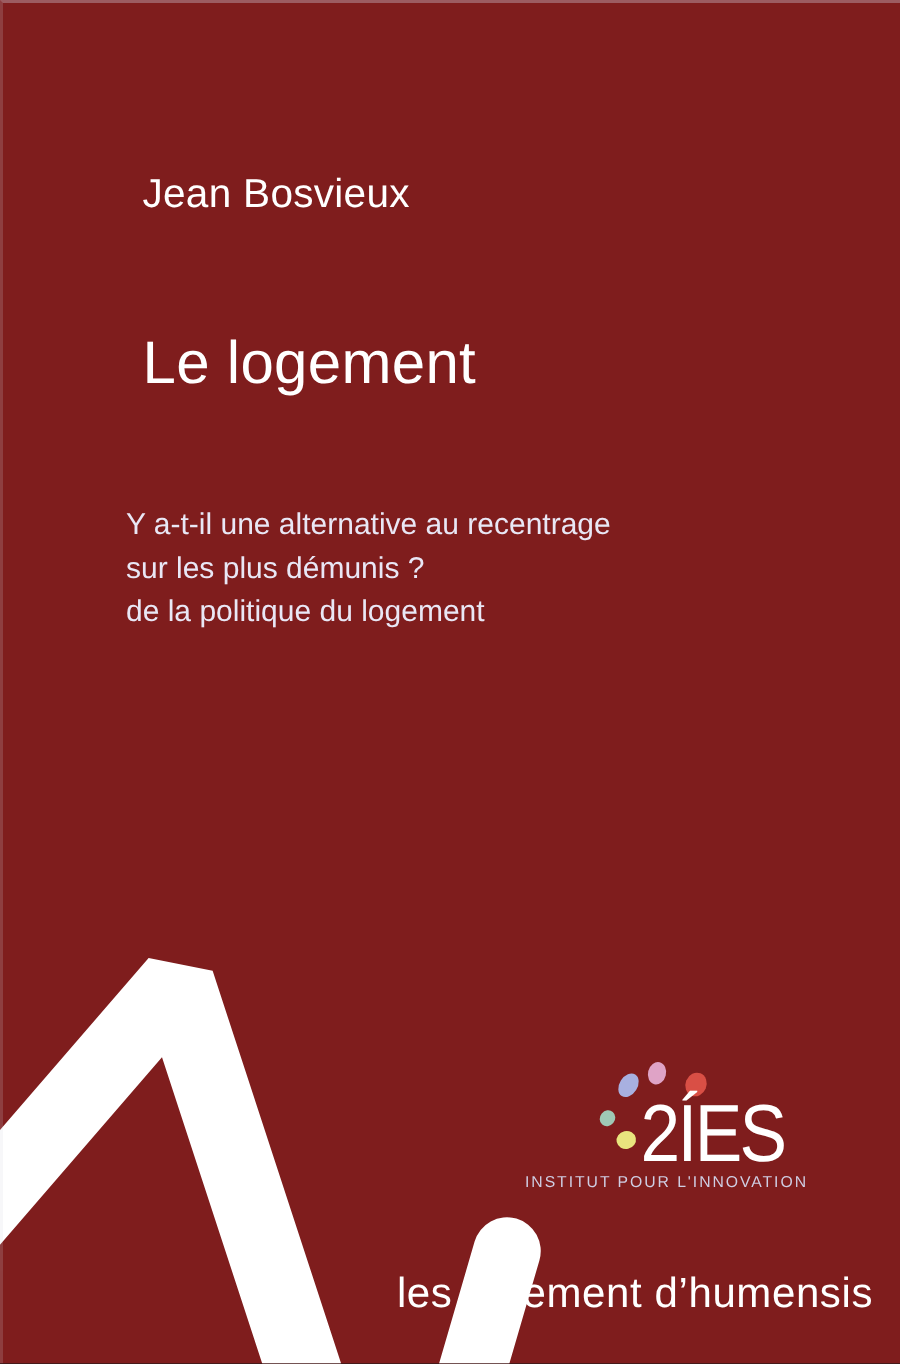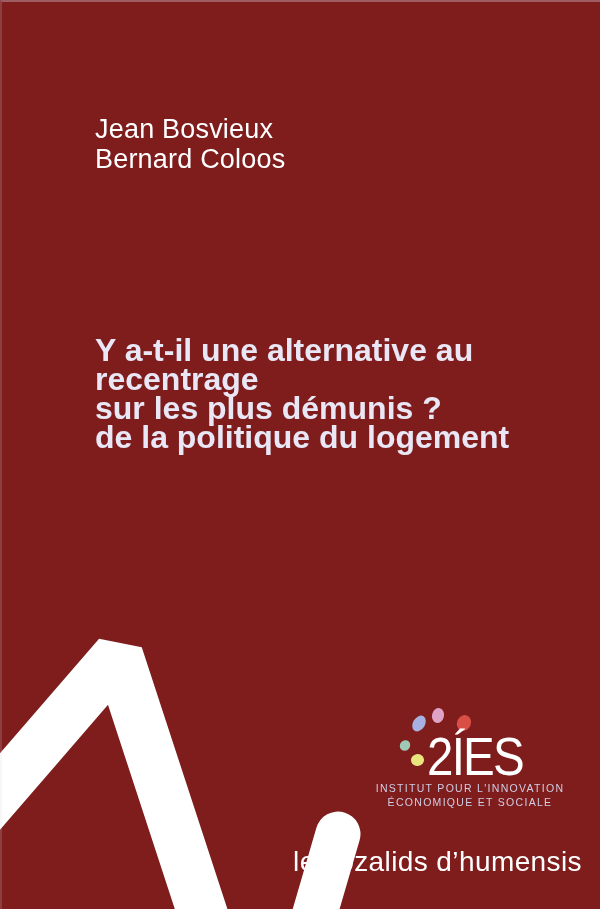--- a/index.html
+++ b/index.html
@@ -36,26 +36,26 @@
     left: 95px;
     top: 219px;
     color: #ffffff;
     font-size: 40px;
     line-height: 47px;
     font-weight: 400;
     letter-spacing: 0.2px;
   }
   .subtitle {
     position: absolute;
-    left: 95px;
+    left: 84px;
     top: 336px;
     color: #e9e7f5;
-    font-size: 32px;
+    font-size: 20px;
     line-height: 29px;
-    font-weight: 700;
+    font-weight: 400;
   }
   .zigzag {
     position: absolute;
     left: 0; top: 0;
     width: 600px; height: 909px;
     pointer-events: none;
   }
   
   .logo-dot {
     position: absolute;
@@ -77,21 +77,21 @@
     letter-spacing: -2px;
     transform: scaleX(0.88);
     transform-origin: left top;
     white-space: nowrap;
   }
   .institute {
     position: absolute;
     left: 350px;
     top: 782px;
     width: 240px;
-    text-align: center;
+    text-align: left;
     color: #cfcee3;
     font-size: 10.5px;
     line-height: 13.5px;
     letter-spacing: 1.3px;
     font-weight: 400;
     white-space: nowrap;
   }
   .publisher {
     position: absolute;
     right: 18px;
@@ -108,40 +108,39 @@
 
 <div class="cover" style="background-color: #7f1d1d;">
 
   <svg class="zigzag" viewBox="0 0 600 909" xmlns="http://www.w3.org/2000/svg" aria-hidden="true">
     <path d="M -28 824 L 118 655 L 207 927" fill="none" stroke="#ffffff" stroke-width="50" stroke-linejoin="bevel" stroke-linecap="butt" style="stroke: rgb(255, 255, 255);"></path>
     <path d="M 308 937 L 338 834" fill="none" stroke="#ffffff" stroke-width="45" stroke-linecap="round" style="stroke: rgb(255, 255, 255);"></path>
   </svg>
 
   <div class="authors">
     <div>Jean Bosvieux</div>
-    <div>Bernard Coloos</div>
   </div>
 
   <h1 class="title" style="margin:0">
+    <div>Le logement</div>
   </h1>
 
   <div class="subtitle">
     <div>Y a-t-il une alternative au recentrage</div>
     <div>sur les plus démunis ?</div>
     <div>de la politique du logement</div>
   </div>
 
   <div>
     <span class="logo-dot dot-blue" style="background-color: rgb(168, 176, 224);"></span>
     <span class="logo-dot dot-pink" style="background-color: rgb(223, 163, 198);"></span>
     <span class="logo-dot dot-red" style="background-color: rgb(217, 79, 69);"></span>
     <span class="logo-dot dot-green" style="background-color: rgb(159, 200, 181);"></span>
     <span class="logo-dot dot-yellow" style="background-color: rgb(233, 229, 126);"></span>
     <div class="logo-wordmark">2ÍES</div>
     <div class="institute">
       <div>INSTITUT POUR L'INNOVATION</div>
-      <div>ÉCONOMIQUE ET SOCIALE</div>
     </div>
   </div>
 
-  <div class="publisher">les ozalids d’humensis</div>
+  <div class="publisher">les logement d’humensis</div>
 
 </div>
 
 </body></html>

